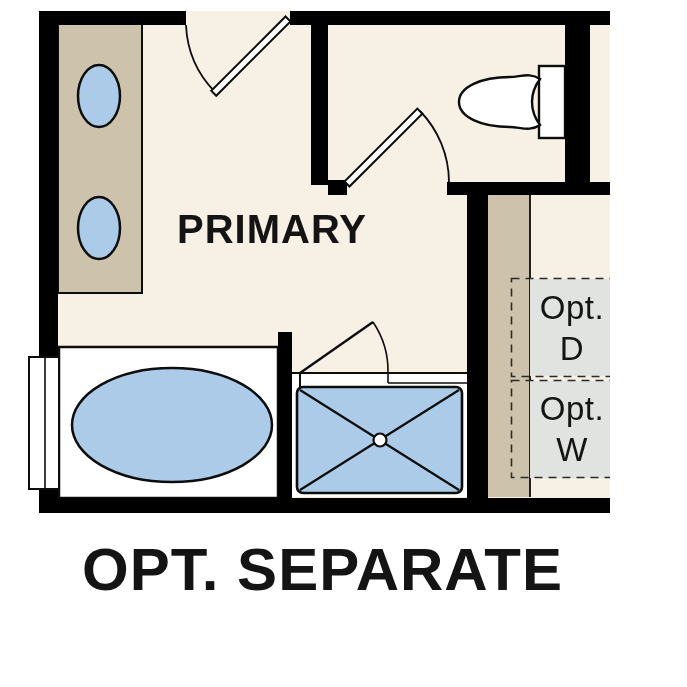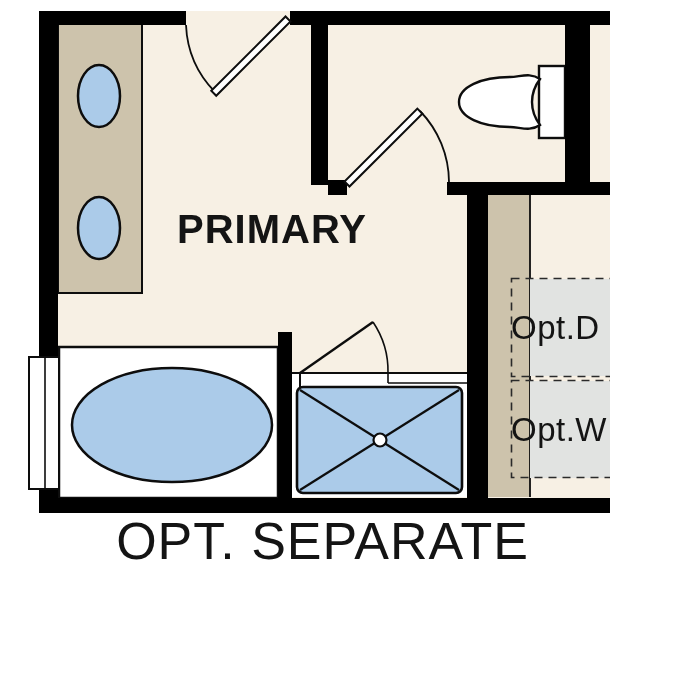--- a/index.html
+++ b/index.html
@@ -17,25 +17,25 @@
     position:relative;width:610px;height:687px;background:var(--paper);
     font-family:"Liberation Sans", sans-serif;overflow:hidden;
   }
   .plan-svg{position:absolute;left:0;top:0;}
   .label{position:absolute;color:var(--ink);text-align:center;}
   .room-label{
     left:150px;top:204px;width:244px;
     font-size:40px;font-weight:bold;line-height:51px;letter-spacing:1px;
   }
   .caption{
-    left:0px;top:511px;width:645px;
-    font-size:52px;font-weight:normal;line-height:60px;letter-spacing:1px;
+    left:0px;top:540px;width:645px;
+    font-size:60px;font-weight:bold;line-height:60px;letter-spacing:1px;
   }
   .opt-box{
-    display:flex;flex-direction:row;align-items:center;justify-content:flex-start;
+    display:flex;flex-direction:column;align-items:center;justify-content:center;
     font-size:33px;line-height:41px;letter-spacing:0.5px;
   }
   .opt-dryer{left:511px;top:278px;width:122px;height:99px;}
   .opt-washer{left:511px;top:380px;width:122px;height:98px;}
 </style>
 </head>
 <body>
 
 <div class="stage">
 

